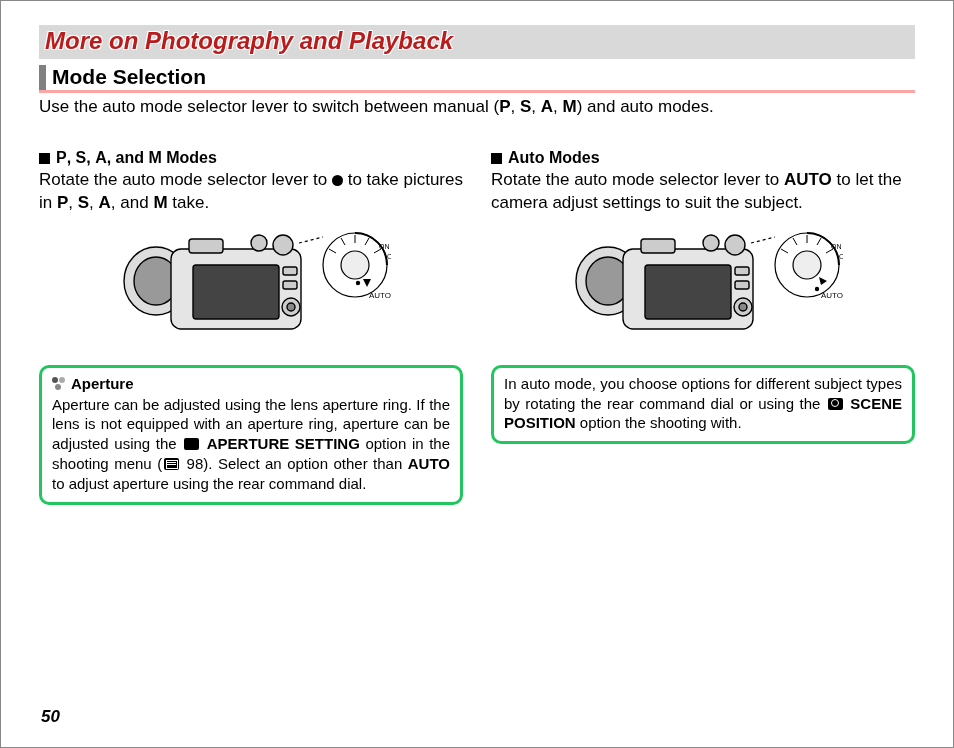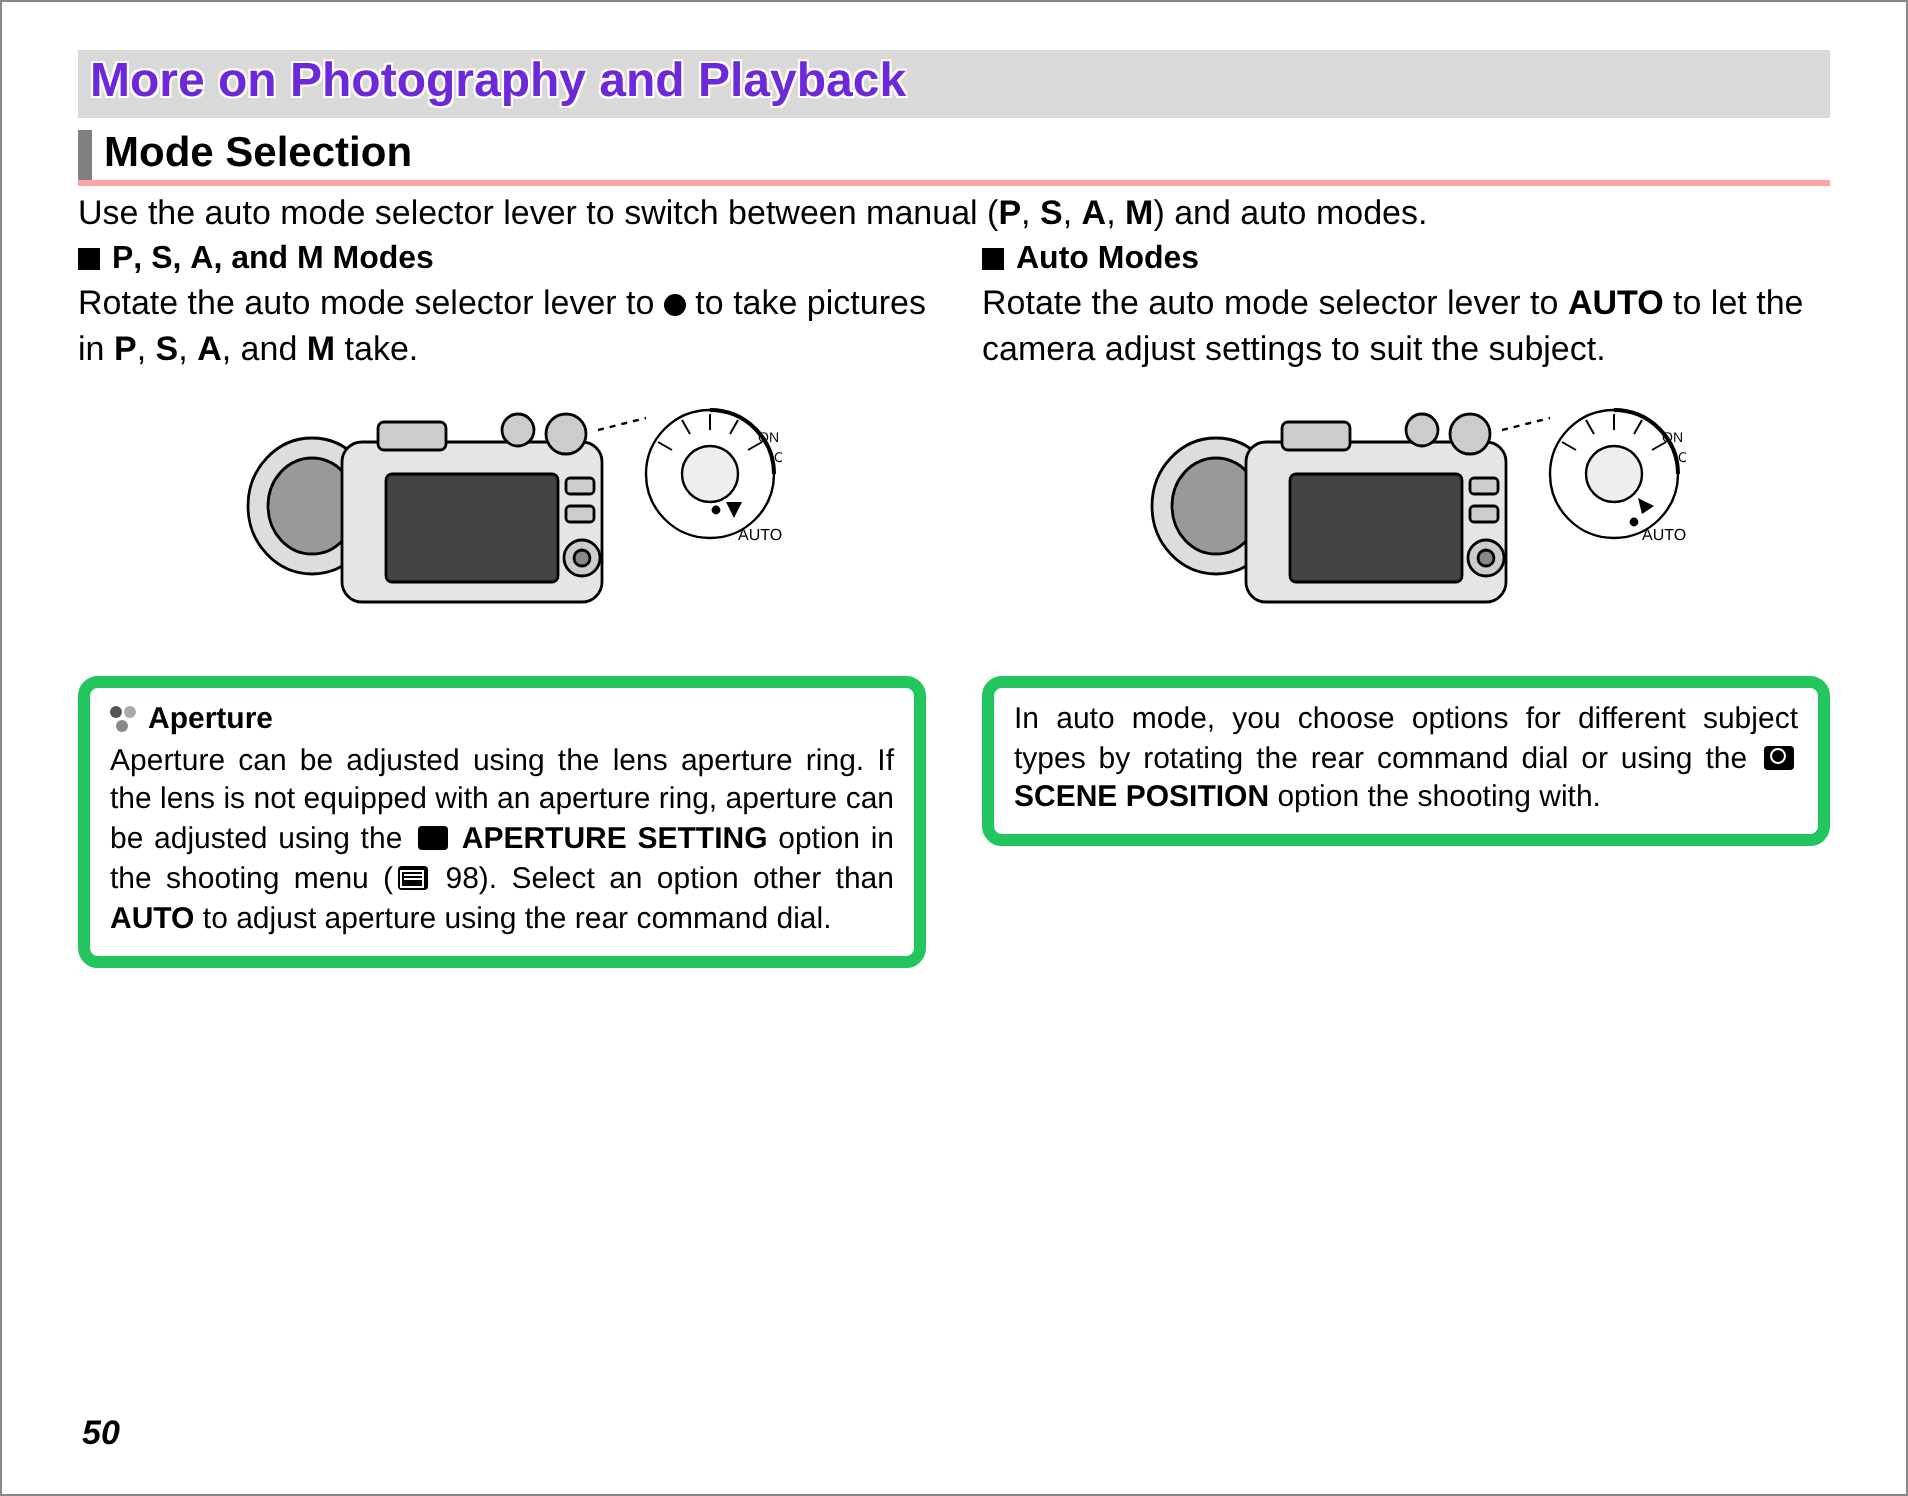--- a/index.html
+++ b/index.html
@@ -17,22 +17,23 @@
   .page {
     padding: 24px 38px 0 38px;
   }
   .chapter-bar {
     background: #d9d9d9;
     padding: 2px 4px 4px 4px;
     margin-bottom: 6px;
   }
   .chapter-title {
     font-size: 24px;
+    font-style: italic;
     font-weight: 750;
-    color: #6d28d9;
+    color: #b91c1c;
     text-shadow:
       -1px -1px 0 #fff,
        1px -1px 0 #fff,
       -1px  1px 0 #fff,
        1px  1px 0 #fff;
     padding-left: 2px;
   }
   .section-row {
     display: flex;
     align-items: stretch;
@@ -45,21 +46,21 @@
     margin-right: 6px;
   }
   .section-title {
     font-size: 21px;
     font-weight: 700;
     padding: 0 0 1px 0;
   }
   .intro {
     font-size: 17px;
     line-height: 1.35;
-    margin: 2px 0 2px 0;
+    margin: 2px 0 30px 0;
   }
   .columns {
     display: flex;
     gap: 28px;
   }
   .col {
     flex: 1 1 0;
     min-width: 0;
   }
   .sub-head {
@@ -94,21 +95,21 @@
   }
   .camera-wrap {
     text-align: center;
     margin: 6px 0 10px 0;
   }
   .camera-svg {
     width: 280px;
     height: 130px;
   }
   .note-box {
-    border: 6px solid #22c55e;
+    border: 3px solid #22c55e;
     border-radius: 10px;
     padding: 6px 10px 8px 10px;
     font-size: 15px;
     line-height: 1.32;
   }
   .note-title {
     display: flex;
     align-items: center;
     gap: 5px;
     margin-bottom: 1px;

